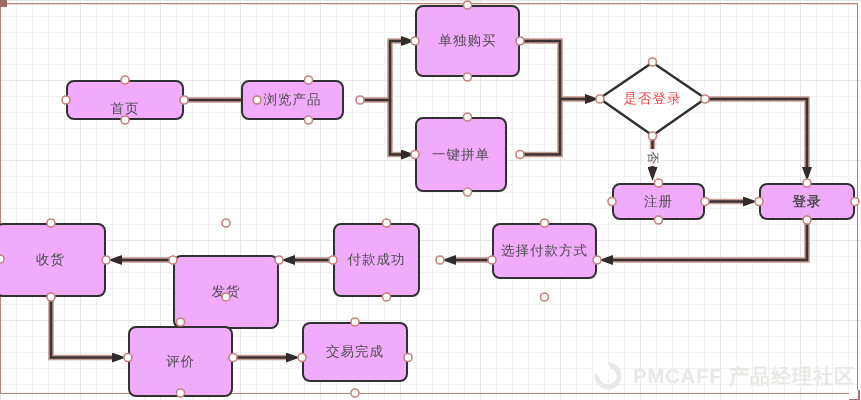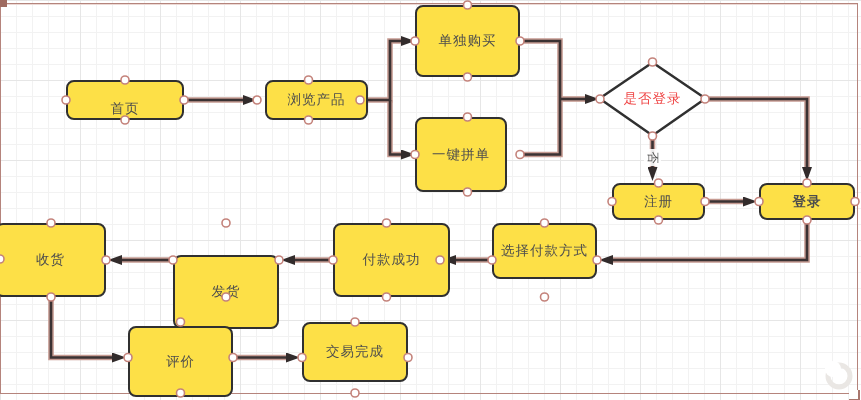--- a/index.html
+++ b/index.html
@@ -26,21 +26,21 @@
     box-shadow:inset 0 1px 0 #ecd9d5;
     z-index:0;pointer-events:none;
   }
   .corner-tl{position:absolute;left:0;top:0;width:7px;height:7px;background:#9f6b60;z-index:0;}
   .corner-br{position:absolute;left:849px;top:390px;width:9px;height:9px;background:#fff;
     border-right:2px solid #a8766d;border-bottom:2px solid #a8766d;z-index:0;}
   svg.layer{position:absolute;left:0;top:0;z-index:1;}
   svg.points-layer{position:absolute;left:0;top:0;z-index:3;pointer-events:none;}
   .node{
     position:absolute;box-sizing:border-box;z-index:2;
-    background:#fde047;border:2.5px solid #303030;border-radius:8px;
+    background:#f0abfc;border:2.5px solid #303030;border-radius:8px;
     display:flex;align-items:center;justify-content:center;
     font-size:13.5px;color:#4d4d4d;letter-spacing:1px;white-space:nowrap;
   }
   .diamond{
     position:absolute;z-index:2;left:597px;top:60px;width:111px;height:78px;
   }
   .diamond .lbl{
     position:absolute;inset:0;display:flex;align-items:center;justify-content:center;
     font-size:13.5px;color:#ef4444;letter-spacing:1px;
   }
@@ -105,21 +105,21 @@
     <path d="M333,260 H294" marker-end="url(#arw)"></path>
     <path d="M173,260 H121" marker-end="url(#arw)"></path>
     <path d="M51,297 V357.5 H113" marker-end="url(#arw)"></path>
     <path d="M233,357.5 H287" marker-end="url(#arw)"></path>
   </g>
 </svg>
 
 <div class="node" style="left:66px;top:80px;width:118px;height:40px;align-items:flex-end;">
   <span>首页</span>
 </div>
-<div class="node" style="left:265px;top:80px;width:103px;height:40px;">
+<div class="node" style="left:241px;top:80px;width:103px;height:40px;">
   <span>浏览产品</span>
 </div>
 <div class="node" style="left:415px;top:5px;width:105px;height:72px;">
   <span>单独购买</span>
 </div>
 <div class="node" style="left:415px;top:117px;width:92px;height:75px;">
   <span>一键拼单</span>
 </div>
 
 <div class="diamond">
@@ -131,21 +131,21 @@
 
 <div class="node" style="left:612px;top:183px;width:93px;height:37px;">
   <span>注册</span>
 </div>
 <div class="node" style="left:759px;top:183px;width:96px;height:37px;font-weight:bold;">
   <span>登录</span>
 </div>
 <div class="node" style="left:492px;top:223px;width:105px;height:56px;">
   <span>选择付款方式</span>
 </div>
-<div class="node" style="left:333px;top:223px;width:117px;height:74px;">
+<div class="node" style="left:333px;top:223px;width:87px;height:74px;">
   <span>付款成功</span>
 </div>
 <div class="node" style="left:173px;top:223px;width:106px;height:74px;margin-top:32px;">
   <span>发货</span>
 </div>
 <div class="node" style="left:-5px;top:223px;width:111px;height:74px;">
   <span>收货</span>
 </div>
 <div class="node" style="left:128px;top:326px;width:105px;height:71px;">
   <span>评价</span>
@@ -209,13 +209,14 @@
     <circle cx="355" cy="393" r="4" fill="#ffffff" stroke="#c4837b" stroke-width="1.6"></circle>
     <circle cx="302" cy="357.5" r="4" fill="#ffffff" stroke="#c4837b" stroke-width="1.6"></circle>
     <circle cx="408" cy="357.5" r="4" fill="#ffffff" stroke="#c4837b" stroke-width="1.6"></circle>
   </svg>
 
 <div class="watermark">
   <svg width="32" height="30">
     <circle cx="16" cy="15" r="11" fill="none" stroke="#eae7e4" stroke-width="5"></circle>
     <circle cx="10" cy="8" r="8" fill="#ffffff"></circle>
   </svg>
+  <span class="wm-text">PMCAFF 产品经理社区</span>
 </div>
 
 </body></html>

